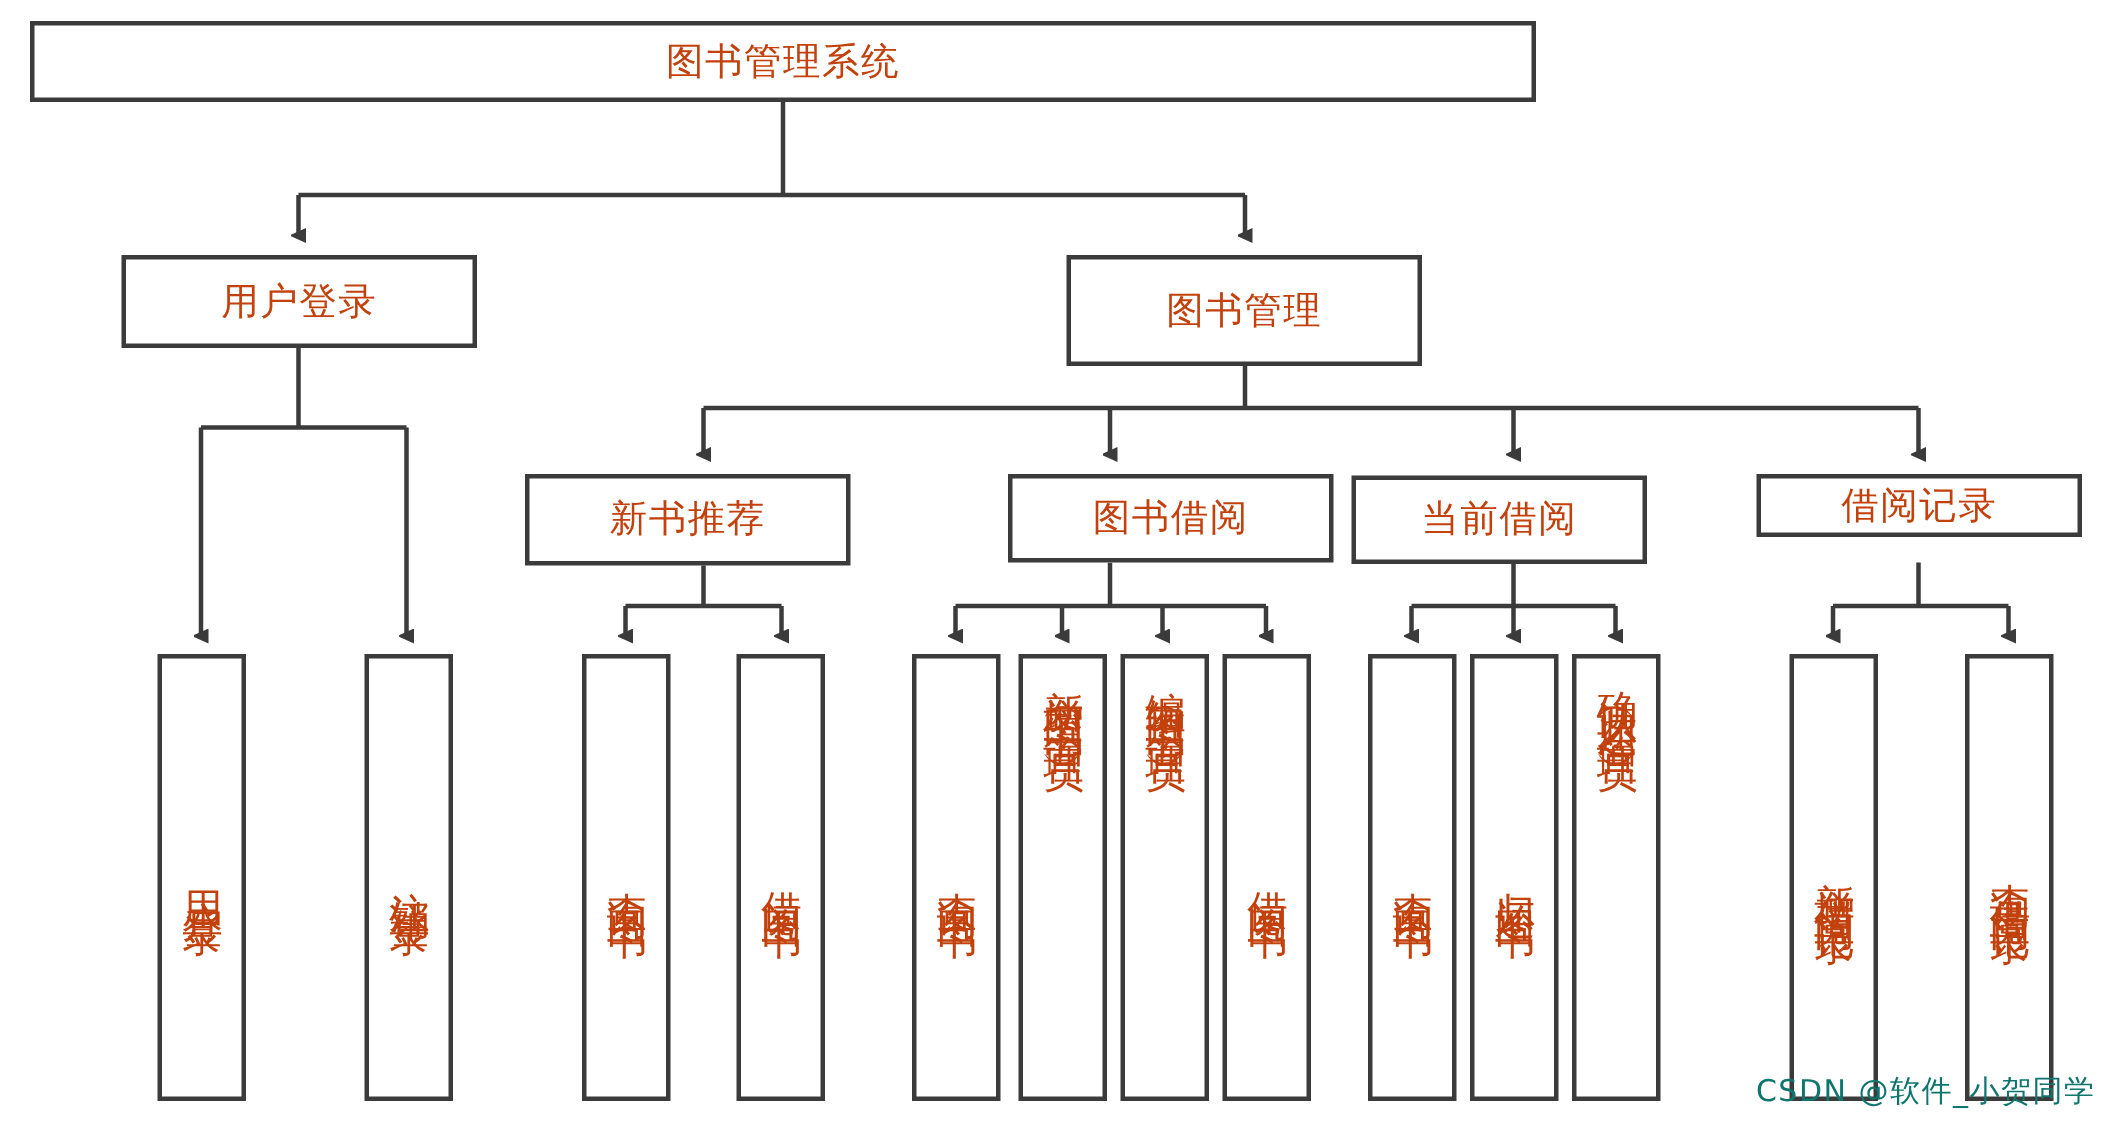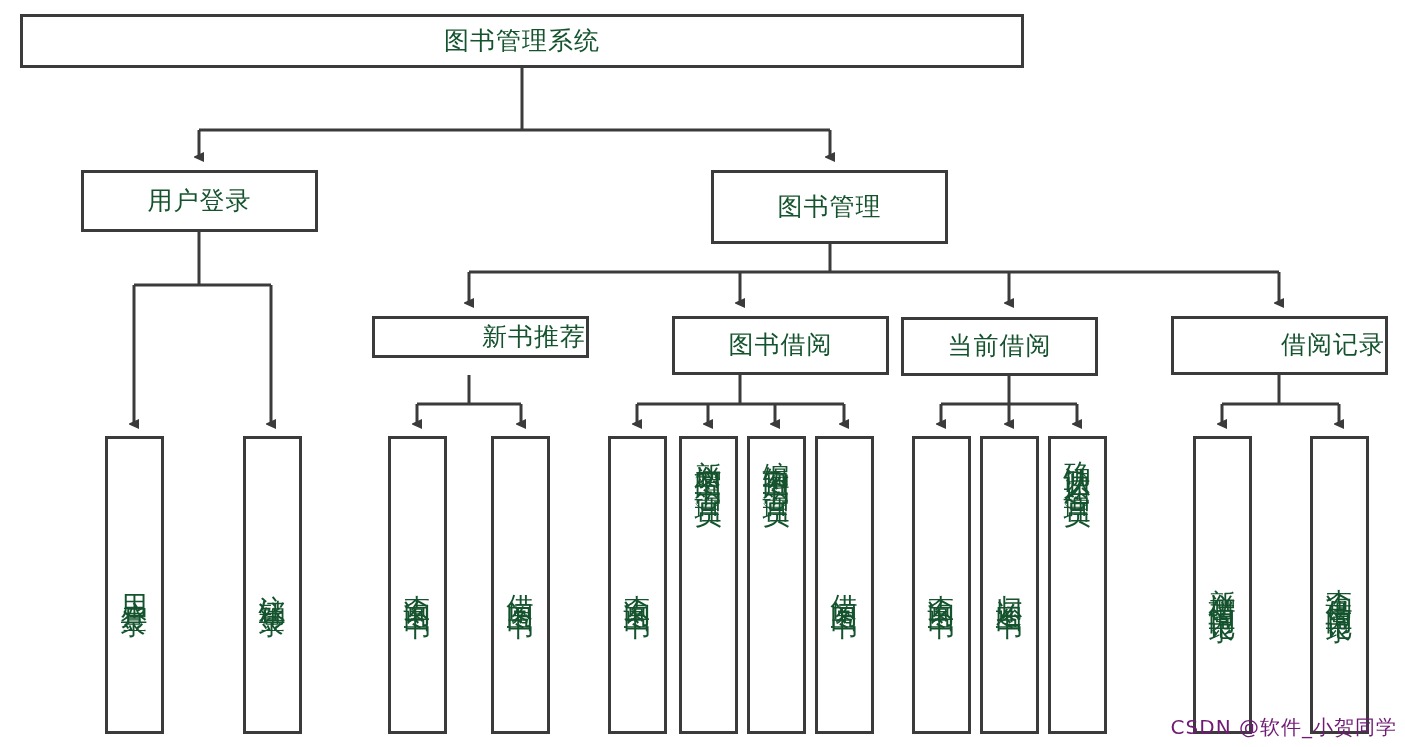--- a/index.html
+++ b/index.html
@@ -26,21 +26,21 @@
     pointer-events: none;
   }
   .node {
     position: absolute;
     box-sizing: border-box;
     border: 3px solid #3b3b3b;
     background: #ffffff;
     display: flex;
     align-items: center;
     justify-content: center;
-    color: #14532d;
+    color: #c2410c;
   }
   .node-label {
     display: block;
     letter-spacing: 1px;
     line-height: 1.15;
     white-space: nowrap;
   }
   .node.horizontal .node-label {
     font-size: 25px;
   }
@@ -58,21 +58,21 @@
     white-space: nowrap;
   }
   .node.vertical.center-text {
     align-items: center;
   }
   #watermark {
     position: absolute;
     right: 8px;
     bottom: 6px;
     font-size: 20px;
-    color: #701a75;
+    color: #0f766e;
     letter-spacing: 1px;
     white-space: nowrap;
     user-select: none;
   }
 </style>
 </head>
 <body>
 
 <div id="diagram-root">
 
@@ -130,30 +130,30 @@
     <span class="node-label">图书管理系统</span>
   </div>
 
   <div class="node horizontal" style="left:81px; top:170px; width:237px; height:62px;">
     <span class="node-label">用户登录</span>
   </div>
   <div class="node horizontal" style="left:711px; top:170px; width:237px; height:74px;">
     <span class="node-label">图书管理</span>
   </div>
 
-  <div class="node horizontal" style="left:372px; top:316px; width:217px; height:42px;justify-content:flex-end;">
+  <div class="node horizontal" style="left:350px; top:316px; width:217px; height:61px;">
     <span class="node-label">新书推荐</span>
   </div>
   <div class="node horizontal" style="left:632px; top:316px; width:217px; height:59px;margin-left:40px;">
     <span class="node-label">图书借阅</span>
   </div>
   <div class="node horizontal" style="left:901px; top:317px; width:197px; height:59px;text-align:center;">
     <span class="node-label">当前借阅</span>
   </div>
-  <div class="node horizontal" style="left:1171px; top:316px; width:217px; height:59px;justify-content:flex-end;">
+  <div class="node horizontal" style="left:1171px; top:316px; width:217px; height:42px;">
     <span class="node-label">借阅记录</span>
   </div>
 
   <div class="node vertical center-text" style="left:105px; top:436px; width:59px; height:298px;">
     <span class="node-label">用户登录</span>
   </div>
   <div class="node vertical center-text" style="left:243px; top:436px; width:59px; height:298px;">
     <span class="node-label">注销登录</span>
   </div>
 

